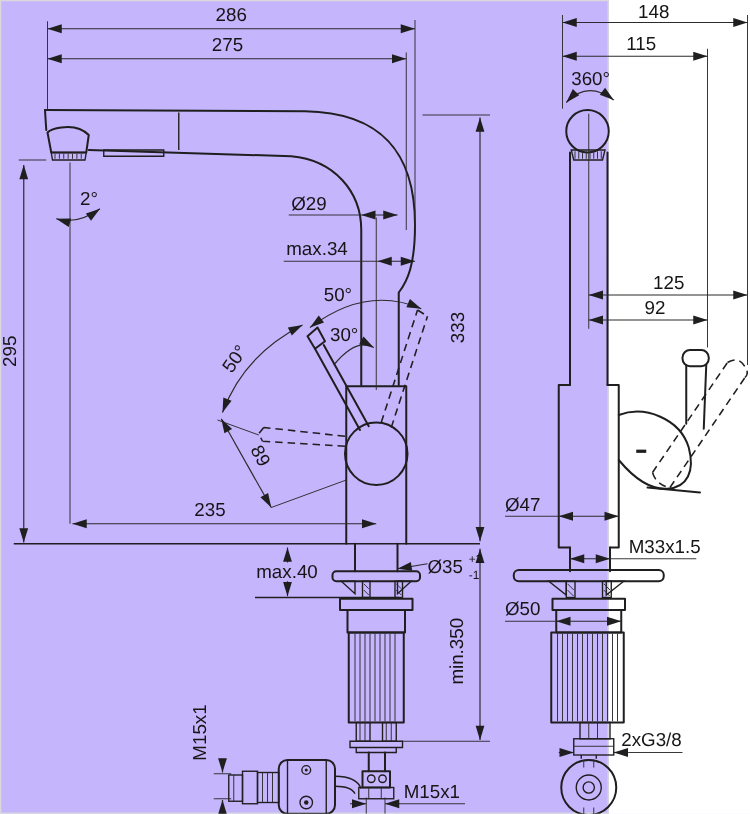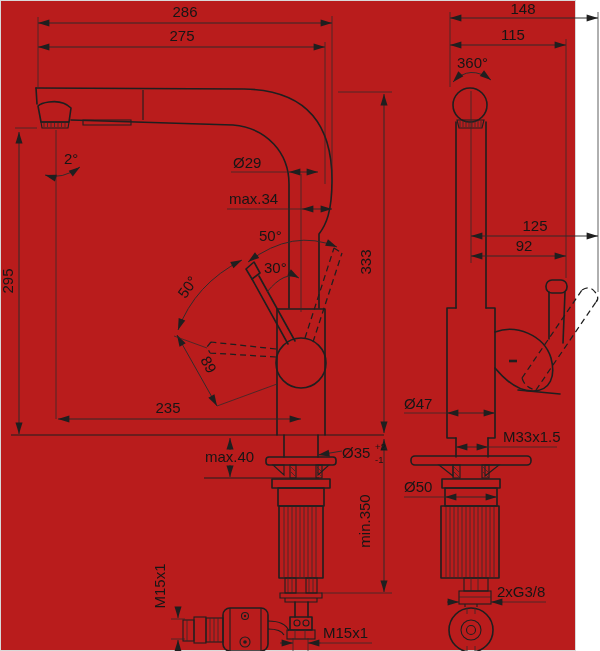--- a/index.html
+++ b/index.html
@@ -1,17 +1,17 @@
 <!DOCTYPE html>
 <html><head>
 <meta charset="utf-8">
 <style>
   html,body{margin:0;padding:0;background:#fff;}
   .canvas{
-    width:576px;height:651px;position:relative;background:#b91c1c;
+    width:487px;height:651px;position:relative;background:#c4b5fd;
     border:1px solid #d9d9d9;box-sizing:border-box;
     font-family:"Liberation Sans", sans-serif;
   }
   svg{display:block;}
   .part{stroke:#1f1f1f;stroke-width:1.6;fill:none;stroke-linecap:round;stroke-linejoin:round;}
   .part-thin{stroke:#1f1f1f;stroke-width:1.1;fill:none;}
   .dim{stroke:#2b2b2b;stroke-width:0.95;fill:none;}
   .thin{stroke:#2b2b2b;stroke-width:0.75;fill:none;}
   .dash{stroke:#1f1f1f;stroke-width:1.25;fill:none;stroke-dasharray:6 4;stroke-linecap:butt;}
   .fillb{fill:#1f1f1f;stroke:none;}

